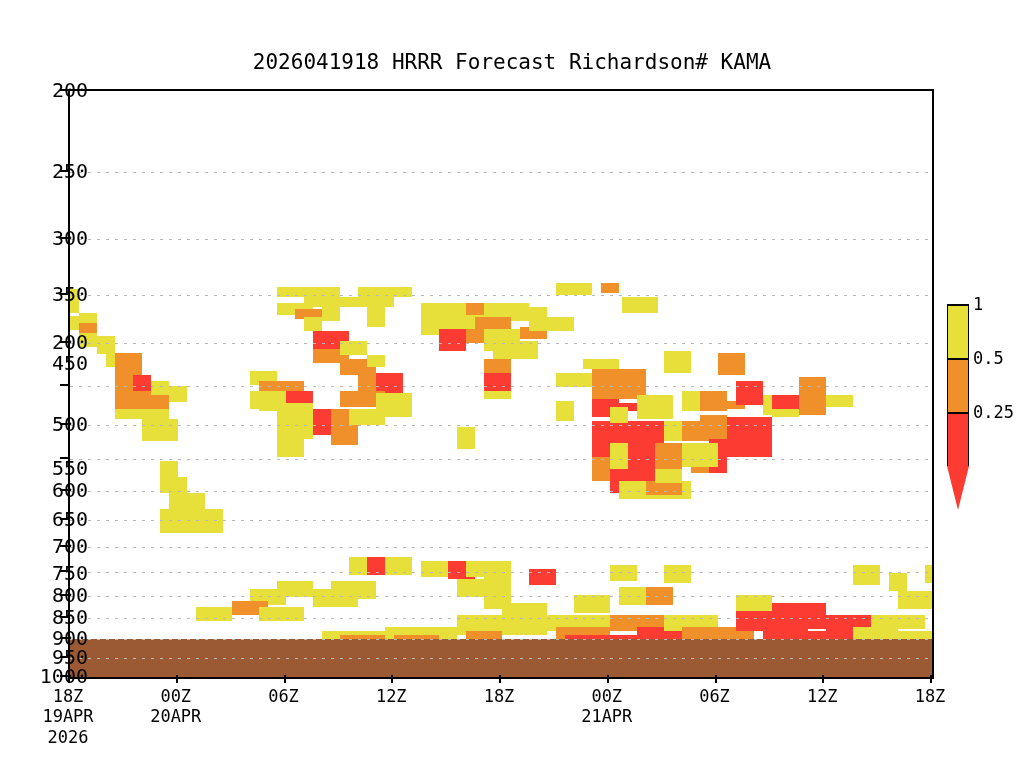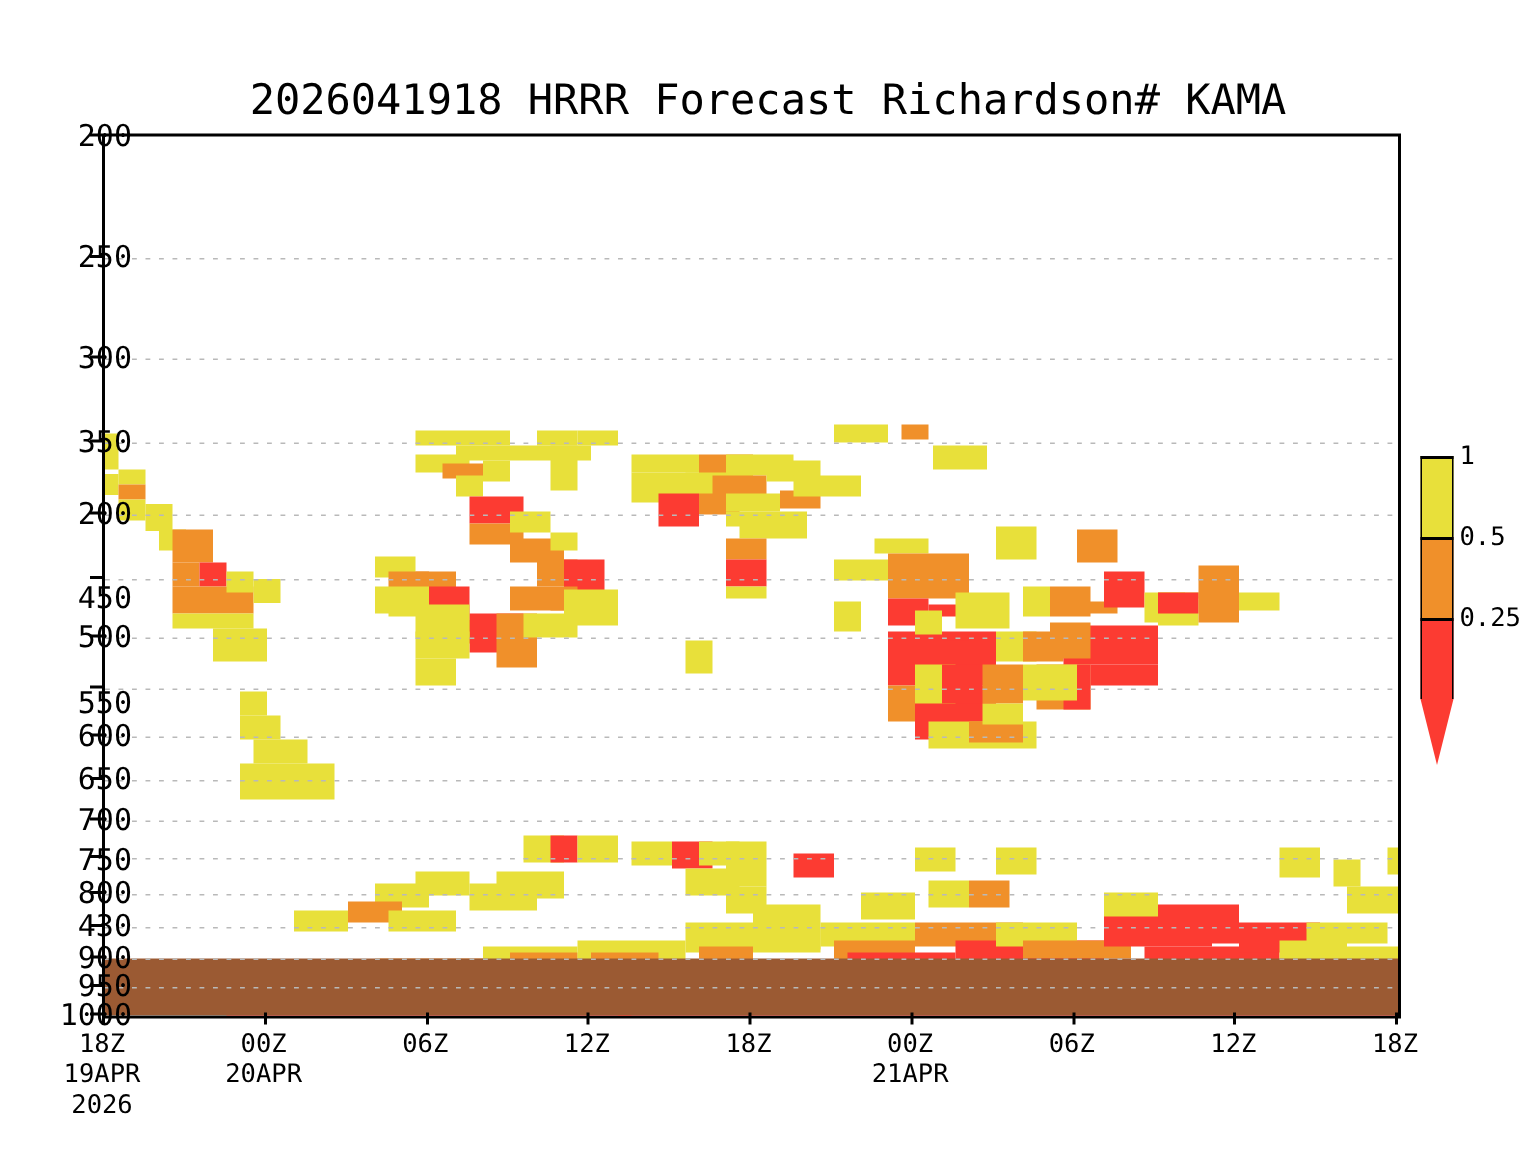--- a/index.html
+++ b/index.html
@@ -1,20 +1,20 @@
 <!DOCTYPE html>
 <html><head>
 <meta charset="utf-8">
 <style>
   html,body{margin:0;padding:0;}
   body{width:1024px;height:768px;background:#ffffff;font-family:"DejaVu Sans Mono",monospace;overflow:hidden;}
   #root{position:relative;width:1024px;height:768px;}
 
   .title{position:absolute;left:0;top:50px;width:1024px;text-align:center;
-         font-family:"DejaVu Sans Mono",monospace;font-size:28px;color:#000;letter-spacing:0px;}
+         font-family:"DejaVu Sans Mono",monospace;font-size:21px;color:#000;letter-spacing:0px;}
 
   .plot{position:absolute;left:68px;top:89px;width:862px;height:586px;
         background:#ffffff;border:2px solid #000;box-sizing:content-box;overflow:hidden;}
   .cells{position:absolute;left:0;top:0;width:862px;height:586px;}
   .cell{position:absolute;}
   .gridline{position:absolute;left:0;width:862px;height:1px;
             background-image:linear-gradient(to right,#b9b9b9 0 3px,transparent 3px 9px);
             background-size:9px 1px;}
 
   .ytick{position:absolute;right:936px;text-align:right;width:70px;
@@ -260,37 +260,37 @@
       <div class="ytick" style="top: 89px;">200</div>
       <div class="ytickmark" style="top: 89px;"></div>
       <div class="ytick" style="top: 170.247px;">250</div>
       <div class="ytickmark" style="top: 170.247px;"></div>
       <div class="ytick" style="top: 236.631px;">300</div>
       <div class="ytickmark" style="top: 236.631px;"></div>
       <div class="ytick" style="top: 292.757px;">350</div>
       <div class="ytickmark" style="top: 292.757px;"></div>
       <div class="ytick" style="top: 341.376px;">200</div>
       <div class="ytickmark" style="top: 341.376px;"></div>
-      <div class="ytick" style="top: 397px;">450</div>
+      <div class="ytick" style="top: 362px;">450</div>
       <div class="ytickmark" style="top: 384.262px;"></div>
       <div class="ytick" style="top: 422.624px;">500</div>
       <div class="ytickmark" style="top: 422.624px;"></div>
       <div class="ytick" style="top: 467px;">550</div>
       <div class="ytickmark" style="top: 457.326px;"></div>
       <div class="ytick" style="top: 489.007px;">600</div>
       <div class="ytickmark" style="top: 489.007px;"></div>
       <div class="ytick" style="top: 518.151px;">650</div>
       <div class="ytickmark" style="top: 518.151px;"></div>
       <div class="ytick" style="top: 545.134px;">700</div>
       <div class="ytickmark" style="top: 545.134px;"></div>
       <div class="ytick" style="top: 572px;">750</div>
       <div class="ytickmark" style="top: 570.254px;"></div>
       <div class="ytick" style="top: 593.753px;">800</div>
       <div class="ytickmark" style="top: 593.753px;"></div>
-      <div class="ytick" style="top: 615.826px;">430</div>
+      <div class="ytick" style="top: 615.826px;">850</div>
       <div class="ytickmark" style="top: 615.826px;"></div>
       <div class="ytick" style="top: 636.638px;">900</div>
       <div class="ytickmark" style="top: 636.638px;"></div>
       <div class="ytick" style="top: 656.324px;">950</div>
       <div class="ytickmark" style="top: 656.324px;"></div>
       <div class="ytick" style="top: 675px;">1000</div>
       <div class="ytickmark" style="top: 675px;"></div>
     </div>
   <div id="xaxis-layer">
       <div class="xtickmark" style="left: 68px;"></div>

